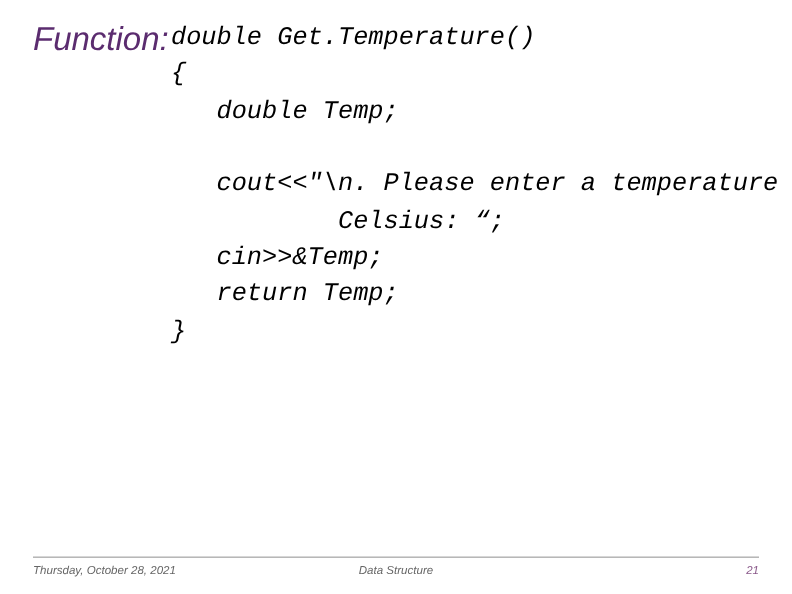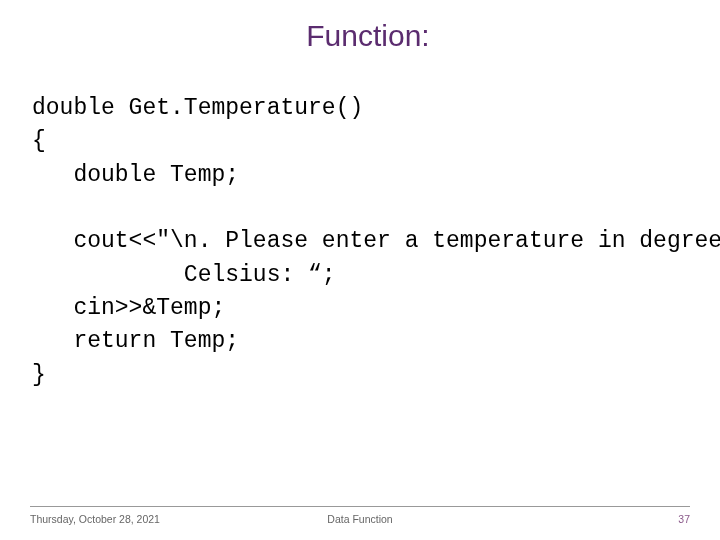--- a/index.html
+++ b/index.html
@@ -13,21 +13,21 @@
       background: #ffffff;
       font-family: Arial, sans-serif;
       position: relative;
       overflow: hidden;
     }
     .slide {
       width: 100%;
       height: 100%;
       padding: 18px 14px 0 30px;
       display: flex;
-      flex-direction: column;
+      font-style: italic;
     }
     .title {
       text-align: center;
       font-size: 30px;
       color: #5b2c6f;
       font-weight: 400;
       line-height: 1.2;
       margin-bottom: 38px;
     }
     .code-block {
@@ -85,17 +85,17 @@
    cout&lt;&lt;"\n. Please enter a temperature in degrees
            Celsius: “;
    cin&gt;&gt;&amp;Temp;
    return Temp;
 }</div>
 
   <div class="footer">
     <div class="footer-line"></div>
     <div class="footer-row">
       <div class="footer-left">Thursday, October 28, 2021</div>
-      <div class="footer-center">Data Function</div>
-      <div class="footer-right">37</div>
+      <div class="footer-center">Data Structure</div>
+      <div class="footer-right">21</div>
     </div>
   </div>
 </div>
 
 </body></html>

